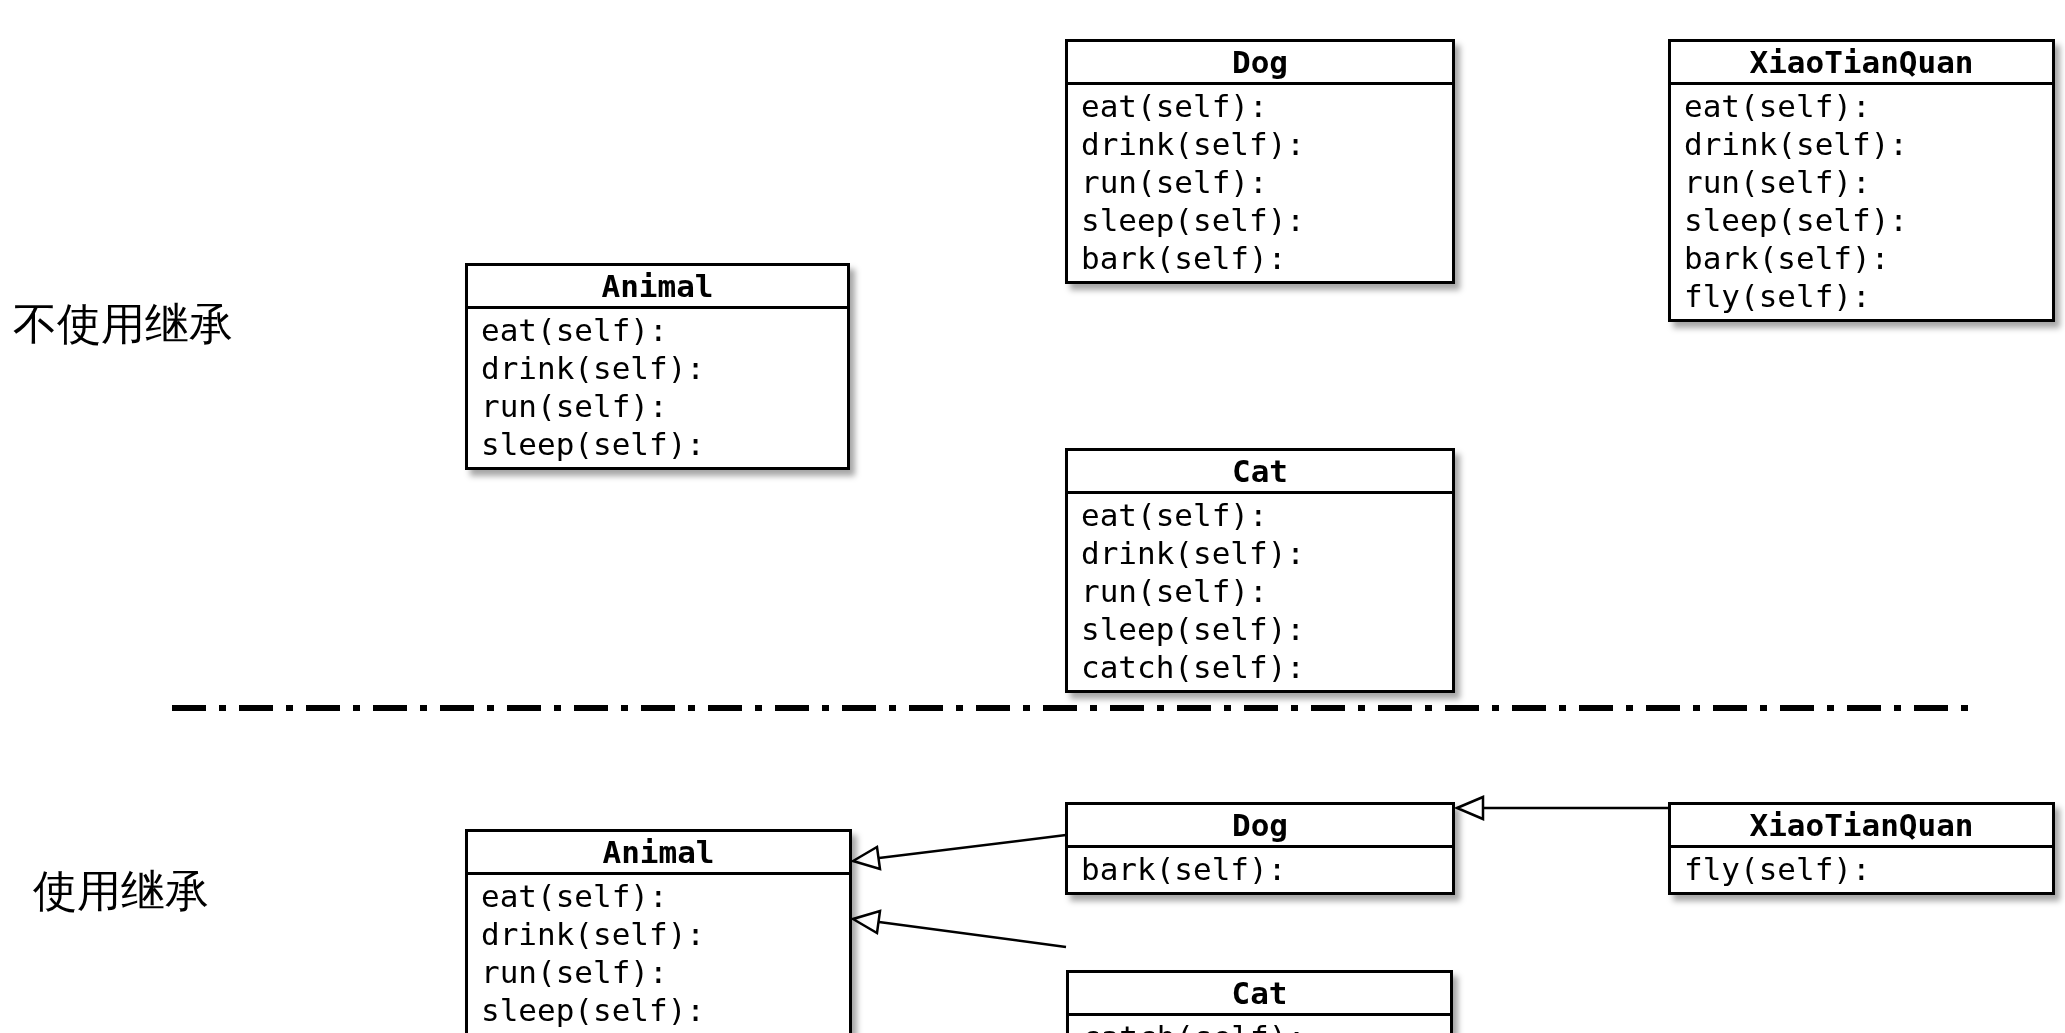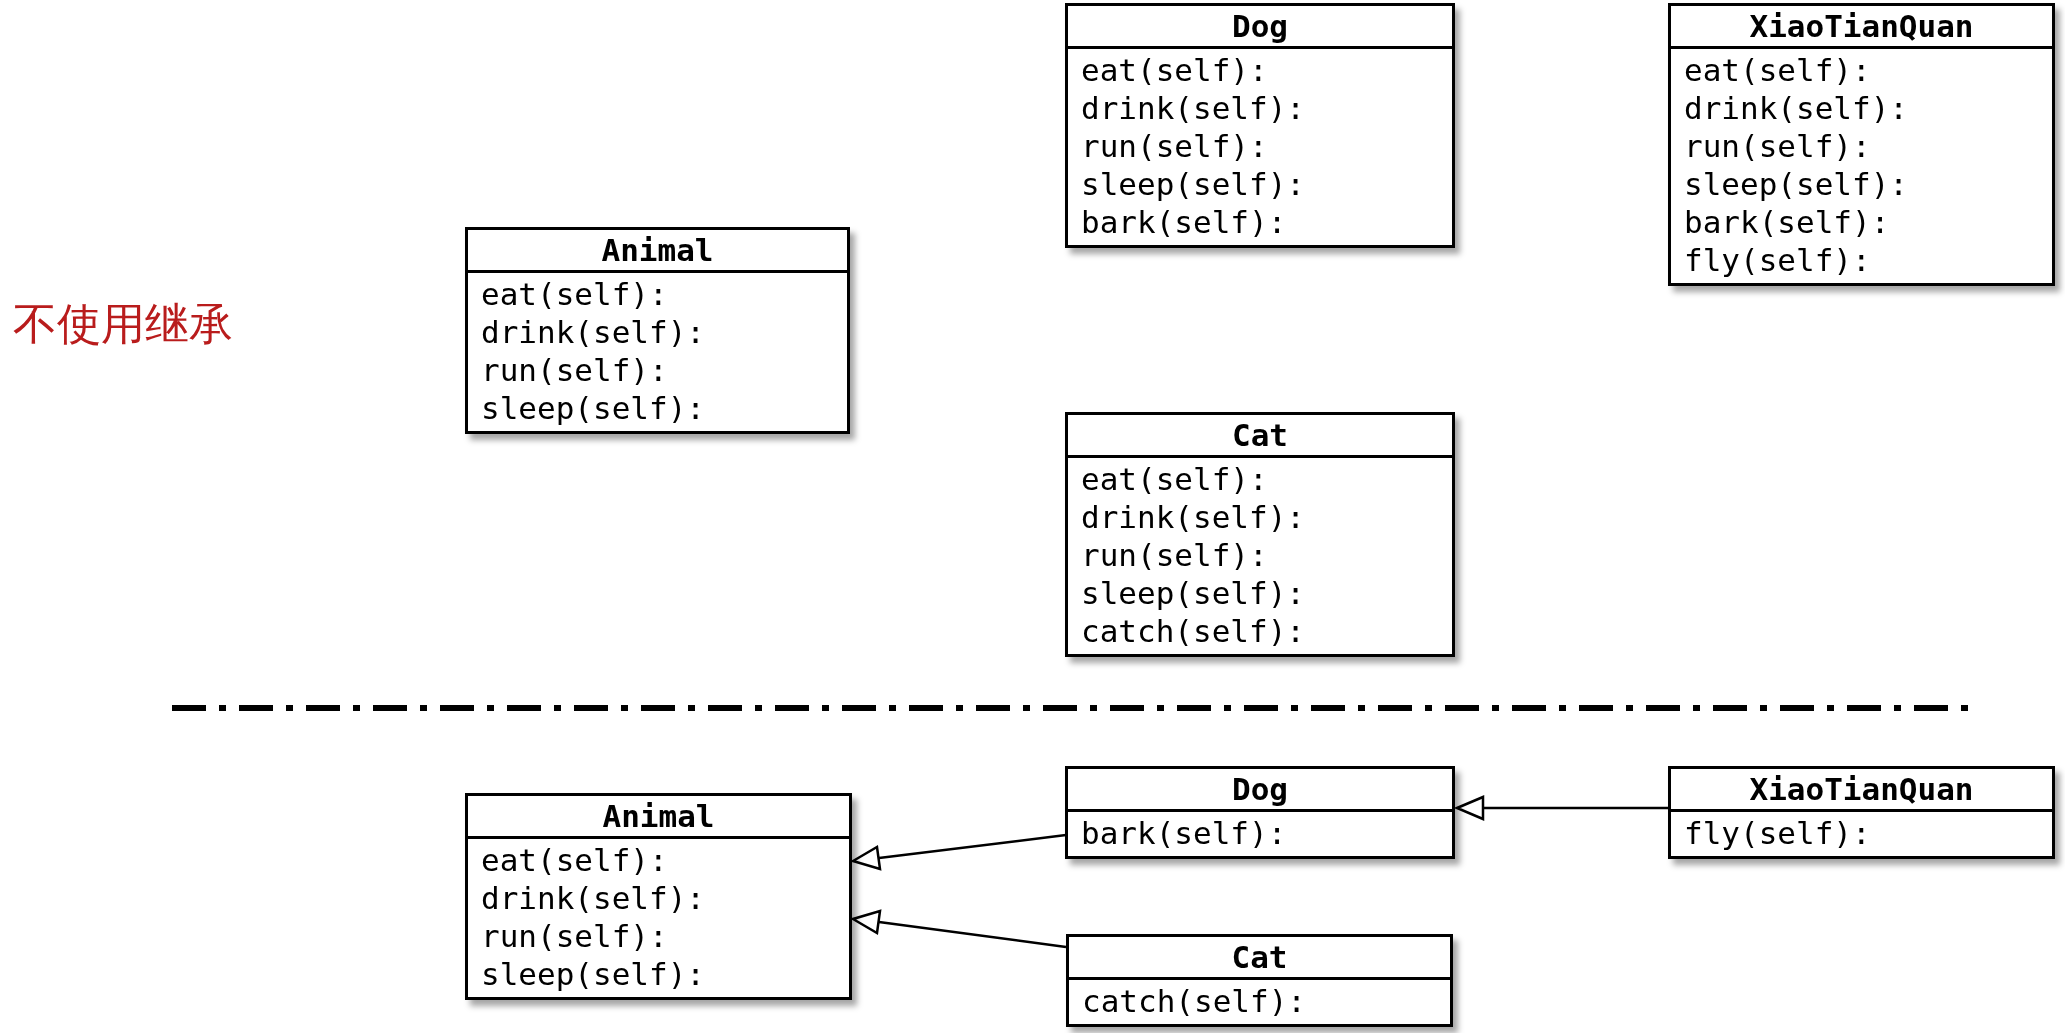--- a/index.html
+++ b/index.html
@@ -14,20 +14,21 @@
   .overlay{
     position:absolute;left:0;top:0;width:2065px;height:1033px;
     pointer-events:none;
   }
   .uml-box{
     position:absolute;
     box-sizing:border-box;
     background:#ffffff;
     border:3px solid #000;
     box-shadow:5px 6px 6px rgba(0,0,0,0.35);
+    margin-top:36px;
   }
   .uml-title{
     font-weight:bold;
     font-size:31px;
     line-height:36px;
     text-align:center;
     padding:2px 4px;
     border-bottom:3px solid #000;
     white-space:nowrap;
   }
@@ -36,21 +37,21 @@
     line-height:38px;
     padding:2px 16px 4px 13px;
   }
   .method-line{white-space:nowrap;}
   .section-label{
     position:absolute;
     font-family:"DejaVu Sans","Liberation Sans",sans-serif;
     font-size:44px;
     line-height:50px;
     white-space:nowrap;
-    color:#b91c1c;
+    color:#000000;
   }
 </style>
 </head>
 <body>
 
 <div class="canvas">
 
   <svg class="overlay" width="2065" height="1033" viewBox="0 0 2065 1033" xmlns="http://www.w3.org/2000/svg">
 
     <line x1="172" y1="708" x2="1978" y2="708" stroke="#000" stroke-width="6" stroke-dasharray="34 13 7 13"></line>
@@ -65,20 +66,21 @@
       <polygon points="853,919 877,933 880,911" fill="#fff" stroke="#000" stroke-width="2.5"></polygon>
     </g>
 
     <g>
       <line x1="1668" y1="808" x2="1483" y2="808" stroke="#000" stroke-width="2.5"></line>
       <polygon points="1457,808 1483,797 1483,819" fill="#fff" stroke="#000" stroke-width="2.5"></polygon>
     </g>
   </svg>
 
   <div class="section-label" style="left:13px;top:299px;">不使用继承</div>
+  <div class="section-label" style="left:33px;top:866px;">使用继承</div>
 
   <div class="uml-box" style="left:1065px;top:3px;width:390px;">
     <div class="uml-title">Dog</div>
     <div class="uml-methods">
         <div class="method-line">eat(self):</div>
         <div class="method-line">drink(self):</div>
         <div class="method-line">run(self):</div>
         <div class="method-line">sleep(self):</div>
         <div class="method-line">bark(self):</div>
       </div>

